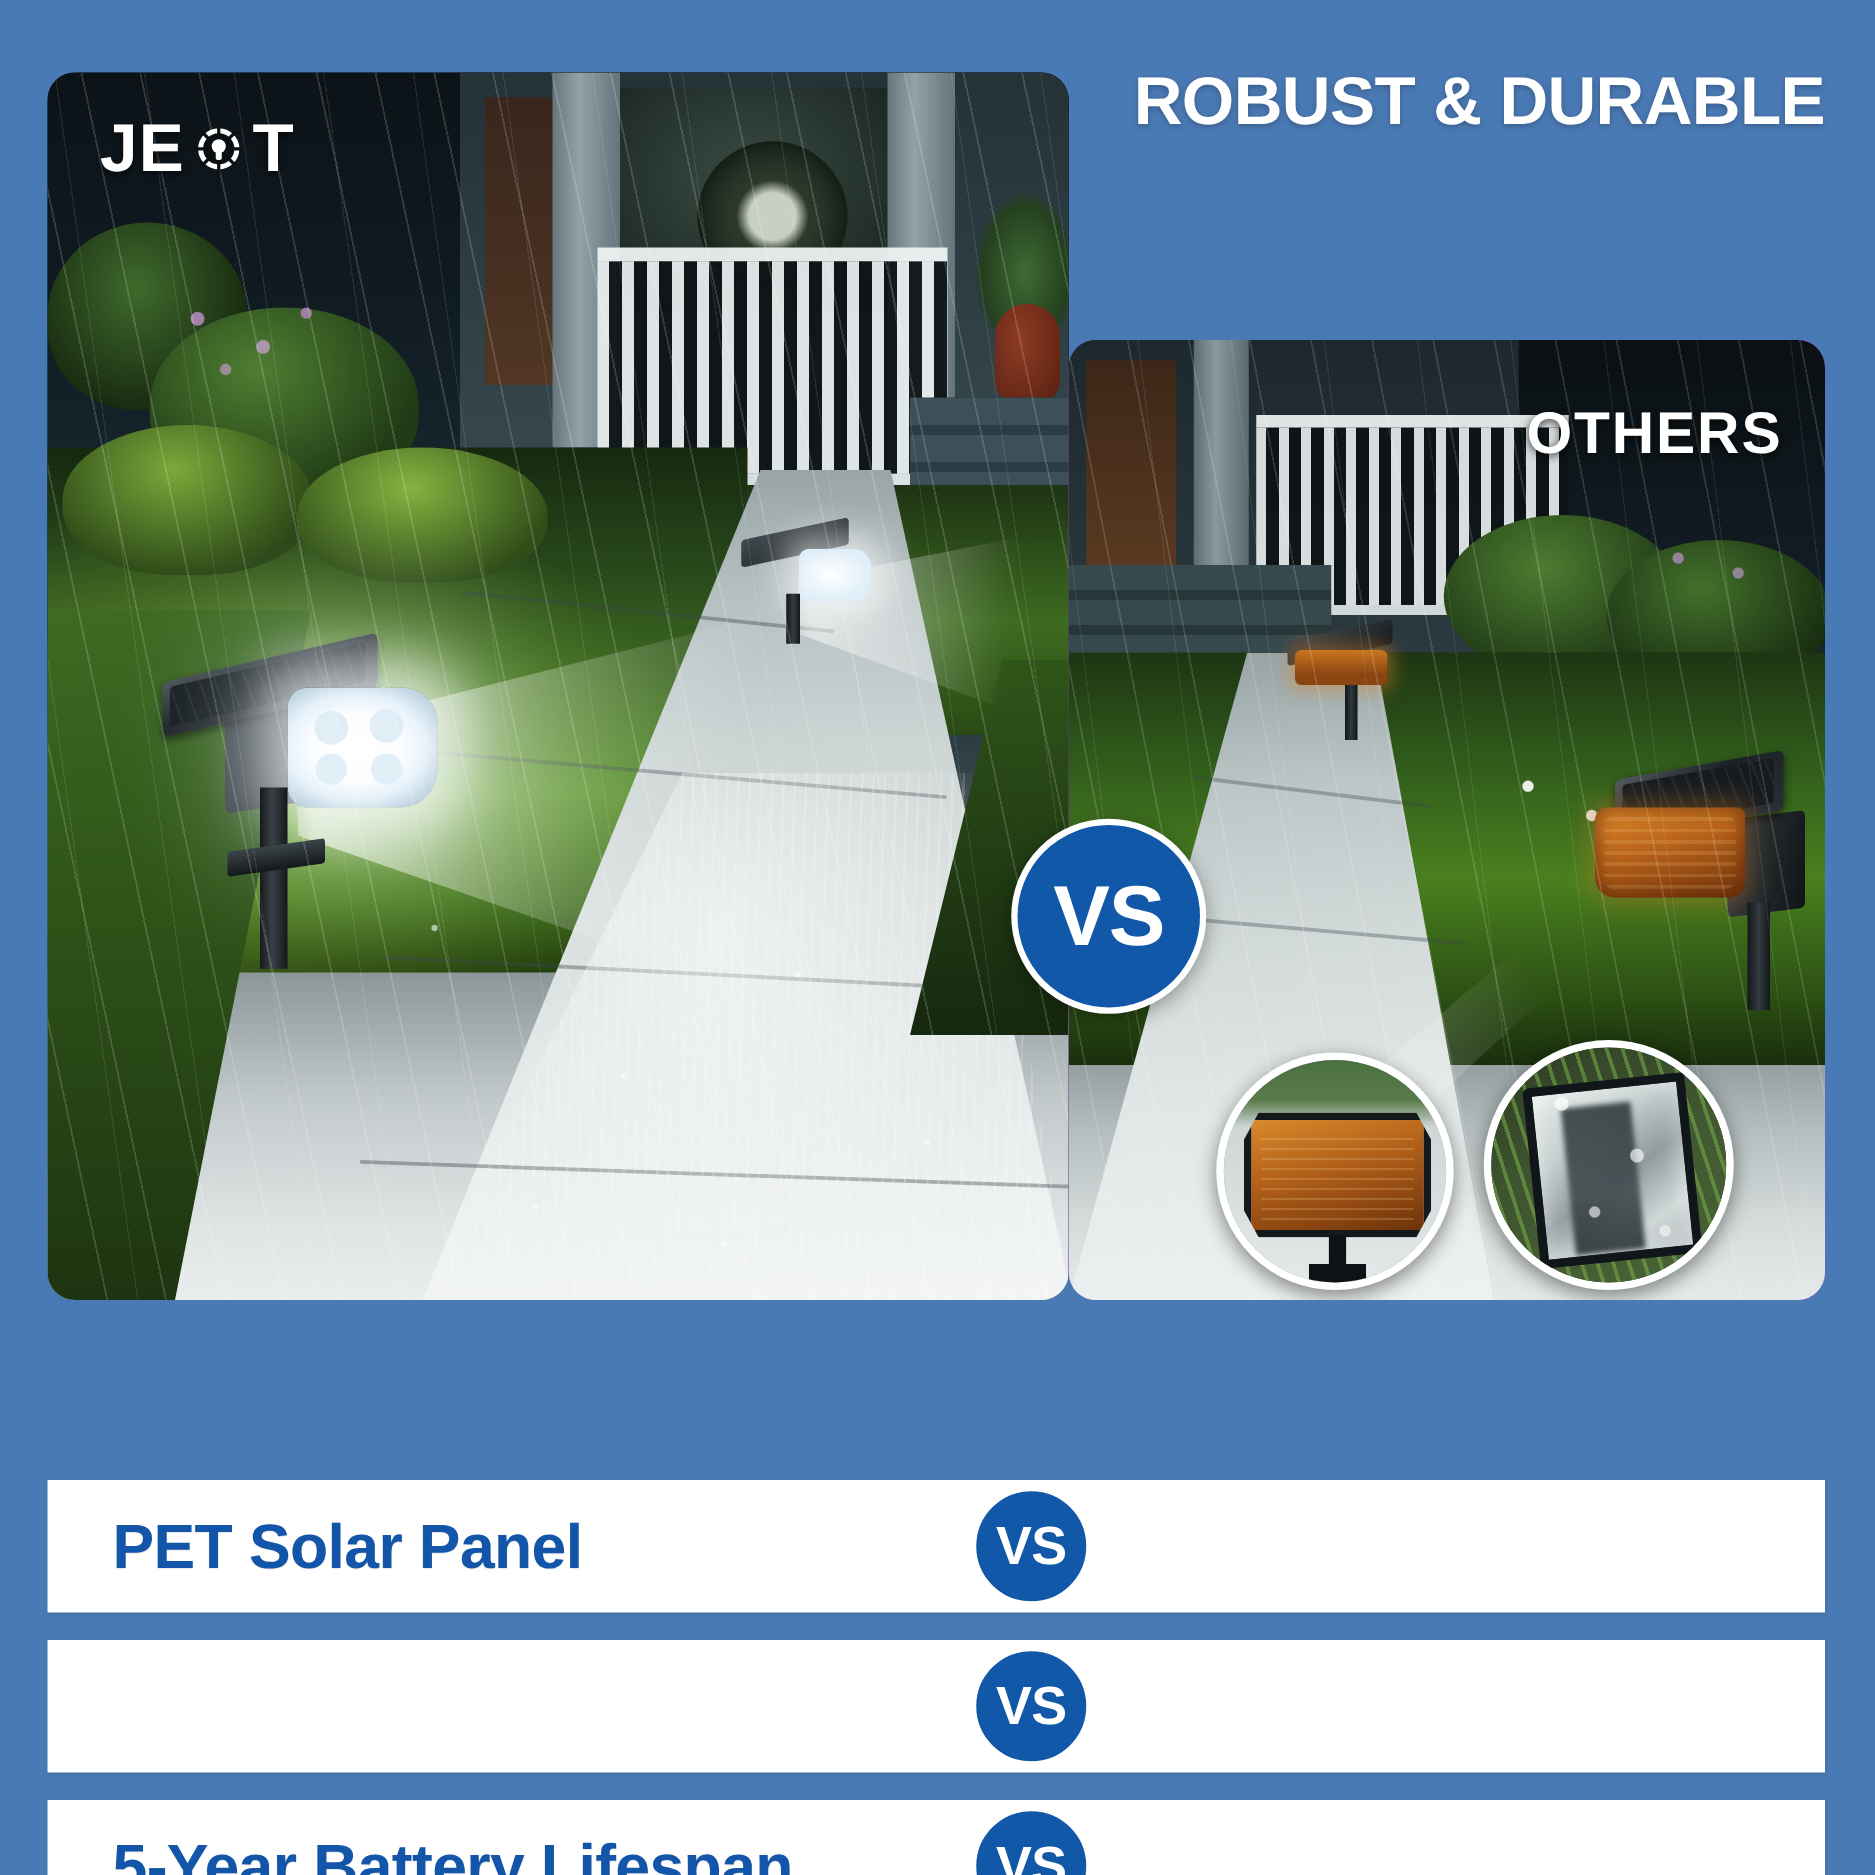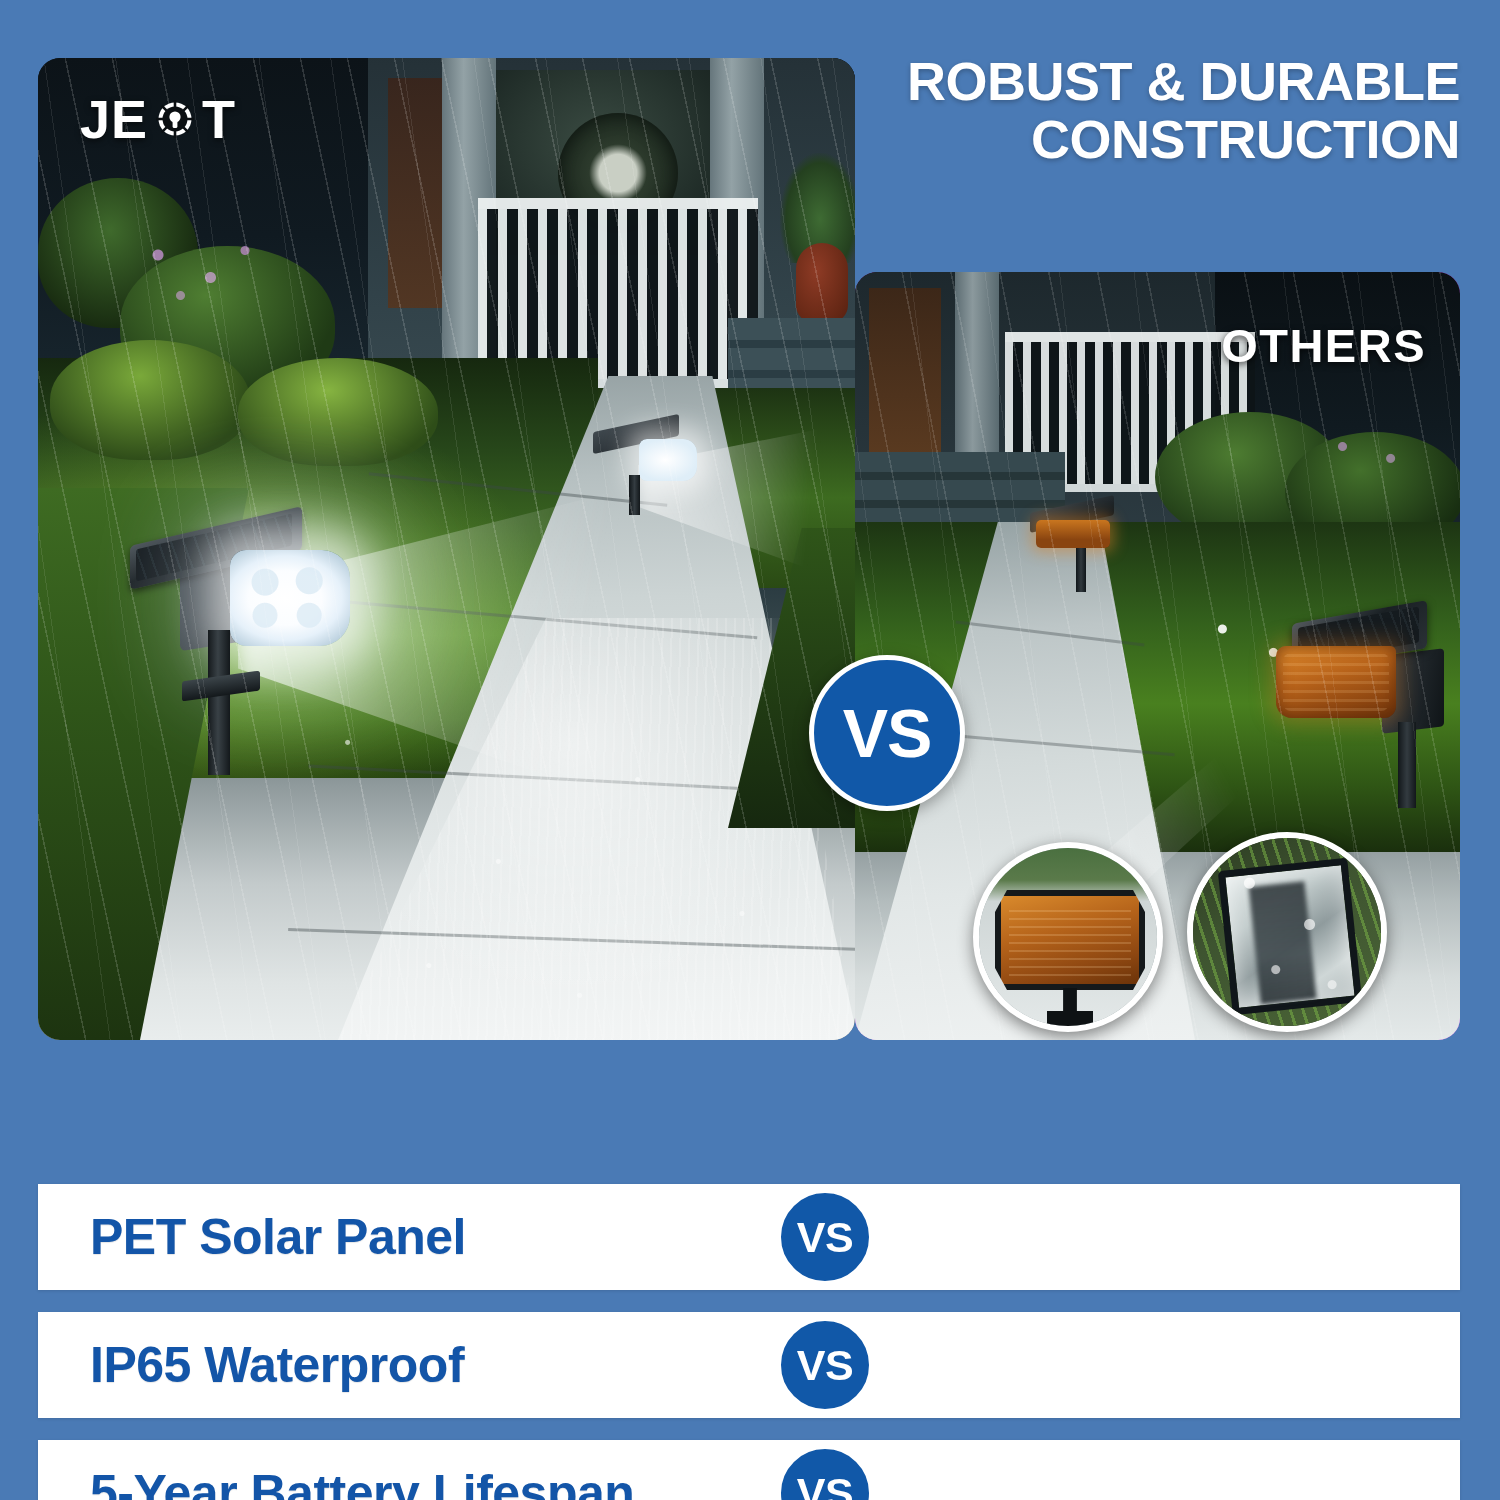--- a/index.html
+++ b/index.html
@@ -327,21 +327,20 @@
     flex:1; padding-left:112px;
     color:#1355a8; font-weight:normal; font-size:42px;
     letter-spacing:0px; white-space:nowrap;
   }
 </style>
 </head>
 <body>
 
 <div class="headline">
   <span>ROBUST &amp; DURABLE</span>
-  <span class="l2">CONSTRUCTION</span>
 </div>
 
 <div class="photo-wrap">
 
   <div class="panel-left">
     <div class="ll-sky"></div>
     <div class="house"></div>
     <div class="porch-dark"></div>
     <div class="wreath"></div>
     <div class="door"></div>
@@ -467,21 +466,20 @@
 </div>
 
 <div class="rows">
 
   <div class="row">
     <div class="row-left">PET Solar Panel</div>
     <div class="row-vs">VS</div>
   </div>
 
   <div class="row">
-    <div class="row-left">IP65 Waterproof</div>
     <div class="row-vs">VS</div>
   </div>
 
   <div class="row">
     <div class="row-left">5-Year Battery Lifespan</div>
     <div class="row-vs">VS</div>
   </div>
 
 </div>
 

